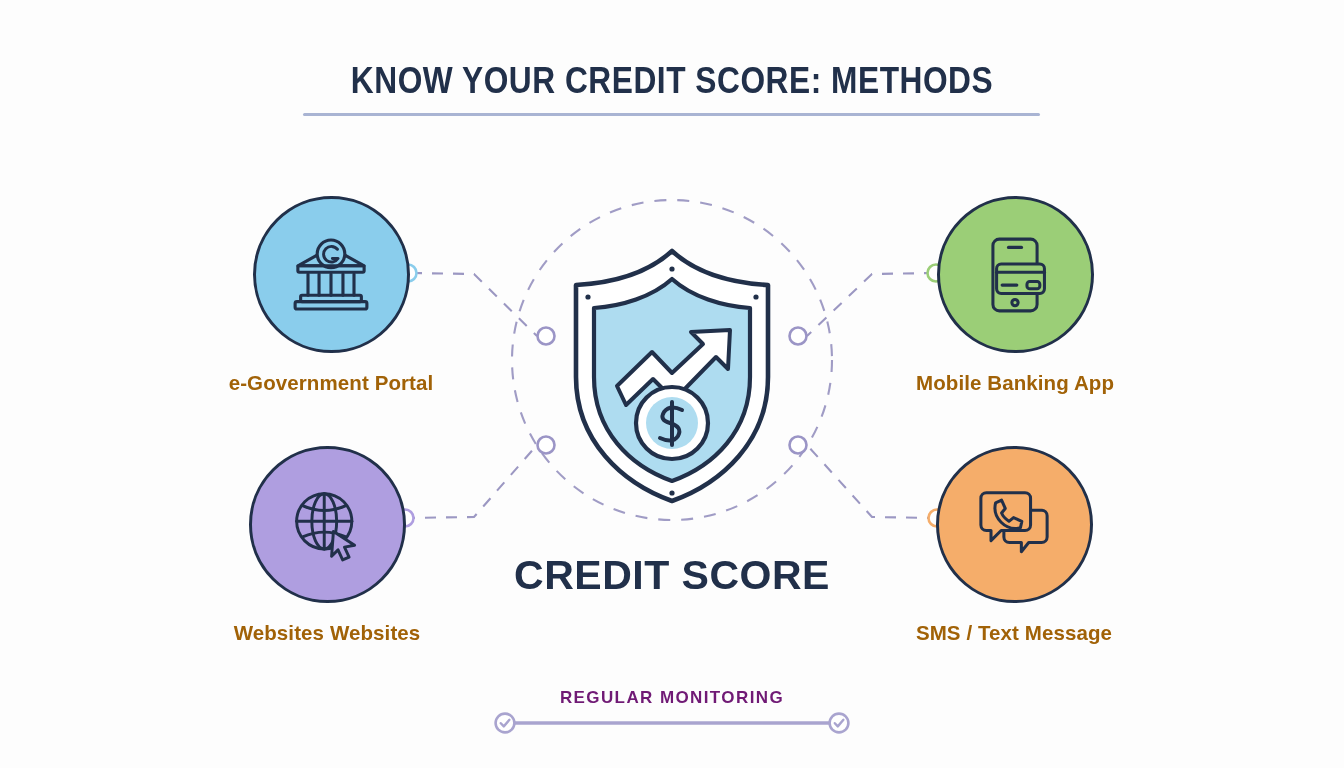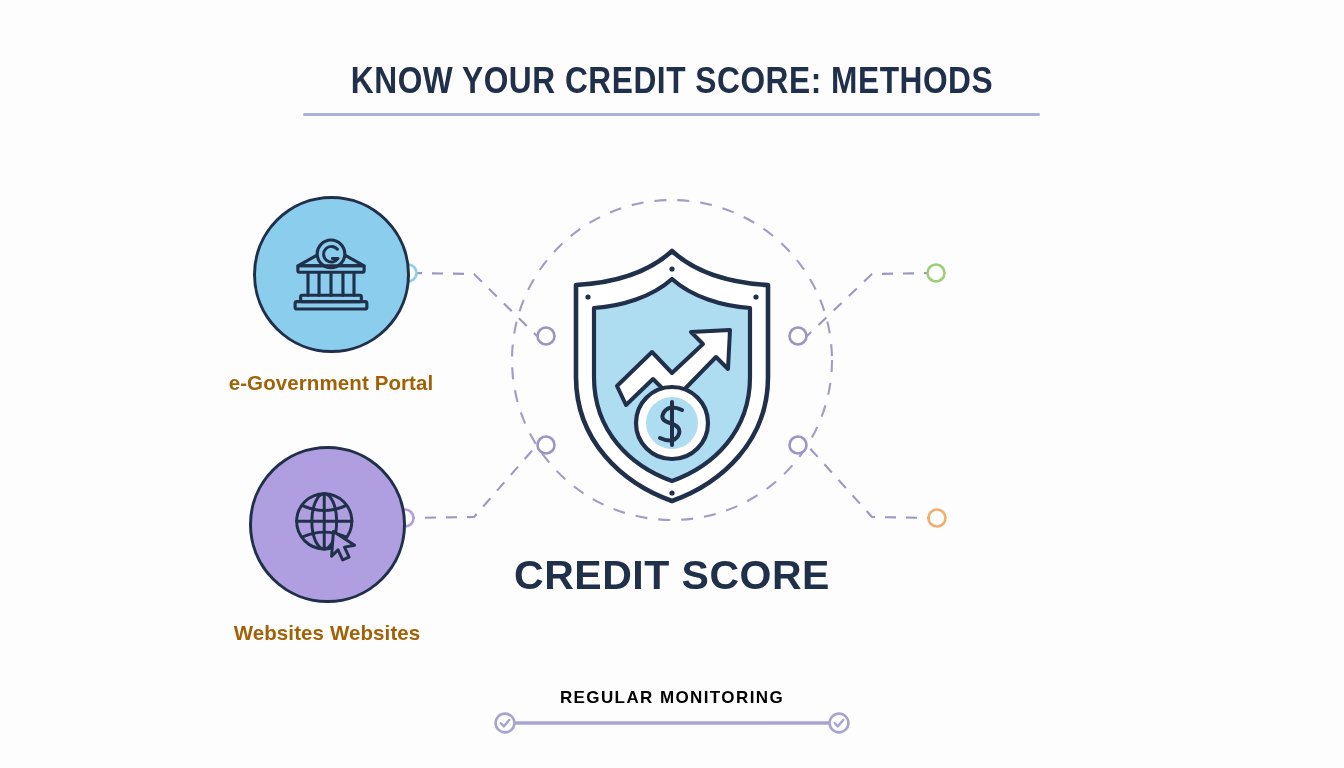--- a/index.html
+++ b/index.html
@@ -113,21 +113,21 @@
   
   .footer-caption {
     position: absolute;
     left: 0;
     top: 676px;
     width: 1344px;
     text-align: center;
     font-size: 17px;
     font-weight: bold;
     letter-spacing: 1.4px;
-    color: #000000;
+    color: #701a75;
   }
   .footer-bar {
     position: absolute;
     left: 494px;
     top: 700px;
     width: 356px;
     height: 22px;
   }
 </style>
 </head>
@@ -195,21 +195,52 @@
         <path d="M23.5 29 Q47 39.5 70.5 29"></path>
         <path d="M23.5 63 Q47 52.5 70.5 63"></path>
         <line x1="47" y1="16" x2="47" y2="76"></line>
 
         <path d="M57 57 L80 72 L69 74 L74 85 L67 88 L62 77 L55 84 Z" fill="#af9ee0" stroke="#21304a" stroke-width="3.2"></path>
       </svg>
     </div>
     <div class="node-label">Websites Websites</div>
   </div>
 
-
+  <div class="node" id="node-mobile">
+    <div class="node-circle" style="background:#9bce77">
+      <svg width="92" height="92" viewBox="0 0 100 100" fill="none" stroke="#21304a" stroke-width="3.3" stroke-linecap="round" stroke-linejoin="round">
+
+        <rect x="26" y="11" width="48" height="78" rx="7"></rect>
+
+        <line x1="43" y1="20" x2="57" y2="20" stroke-width="3.6"></line>
+
+        <circle cx="50" cy="80" r="3.4"></circle>
+
+        <rect x="30" y="38" width="52" height="32" rx="5" fill="#9bce77"></rect>
+        <line x1="30" y1="47" x2="82" y2="47"></line>
+        <line x1="36" y1="61" x2="52" y2="61" stroke-width="3.4"></line>
+        <rect x="63" y="57" width="14" height="8" rx="3"></rect>
+      </svg>
+    </div>
+    <div class="node-label">Mobile Banking App</div>
+  </div>
+
+  <div class="node" id="node-sms">
+    <div class="node-circle" style="background:#f5ad6a">
+      <svg width="92" height="92" viewBox="0 0 100 100" fill="none" stroke="#21304a" stroke-width="3.3" stroke-linecap="round" stroke-linejoin="round">
+
+        <path d="M45 34 H80 a6 6 0 0 1 6 6 V63 a6 6 0 0 1 -6 6 H66 L58 79 L58 69 H45 a6 6 0 0 1 -6 -6 V40 a6 6 0 0 1 6 -6 Z" fill="#f5ad6a"></path>
+
+        <path d="M20 15 H62 a6 6 0 0 1 6 6 V50 a6 6 0 0 1 -6 6 H36 L25 67 L25 56 H20 a6 6 0 0 1 -6 -6 V21 a6 6 0 0 1 6 -6 Z" fill="#f5ad6a"></path>
+
+        <path d="M30 26 q-3 12 6 21 q9 9 21 6 l1.5 -7 l-9 -4 l-5 4 q-6 -4 -8 -9 l4 -5 l-4 -9 Z" fill="#f5ad6a" stroke-width="3.3"></path>
+      </svg>
+    </div>
+    <div class="node-label">SMS / Text Message</div>
+  </div>
 
   <div class="shield-wrap">
     <svg width="232" height="262" viewBox="0 0 232 262">
 
       <path d="M116 6 C92 28 56 38 20 40 L20 132 C20 196 66 238 116 256 C166 238 212 196 212 132 L212 40 C176 38 140 28 116 6 Z" fill="#ffffff" stroke="#21304a" stroke-width="4.6" stroke-linejoin="round"></path>
 
       <path d="M116 34 C96 52 66 61 38 63 L38 132 C38 186 74 221 116 236 C158 221 194 186 194 132 L194 63 C166 61 136 52 116 34 Z" fill="#aedcf0" stroke="#21304a" stroke-width="4.2" stroke-linejoin="round"></path>
 
       <circle cx="116" cy="24" r="2.6" fill="#21304a"></circle>
       <circle cx="32" cy="52" r="2.6" fill="#21304a"></circle>

